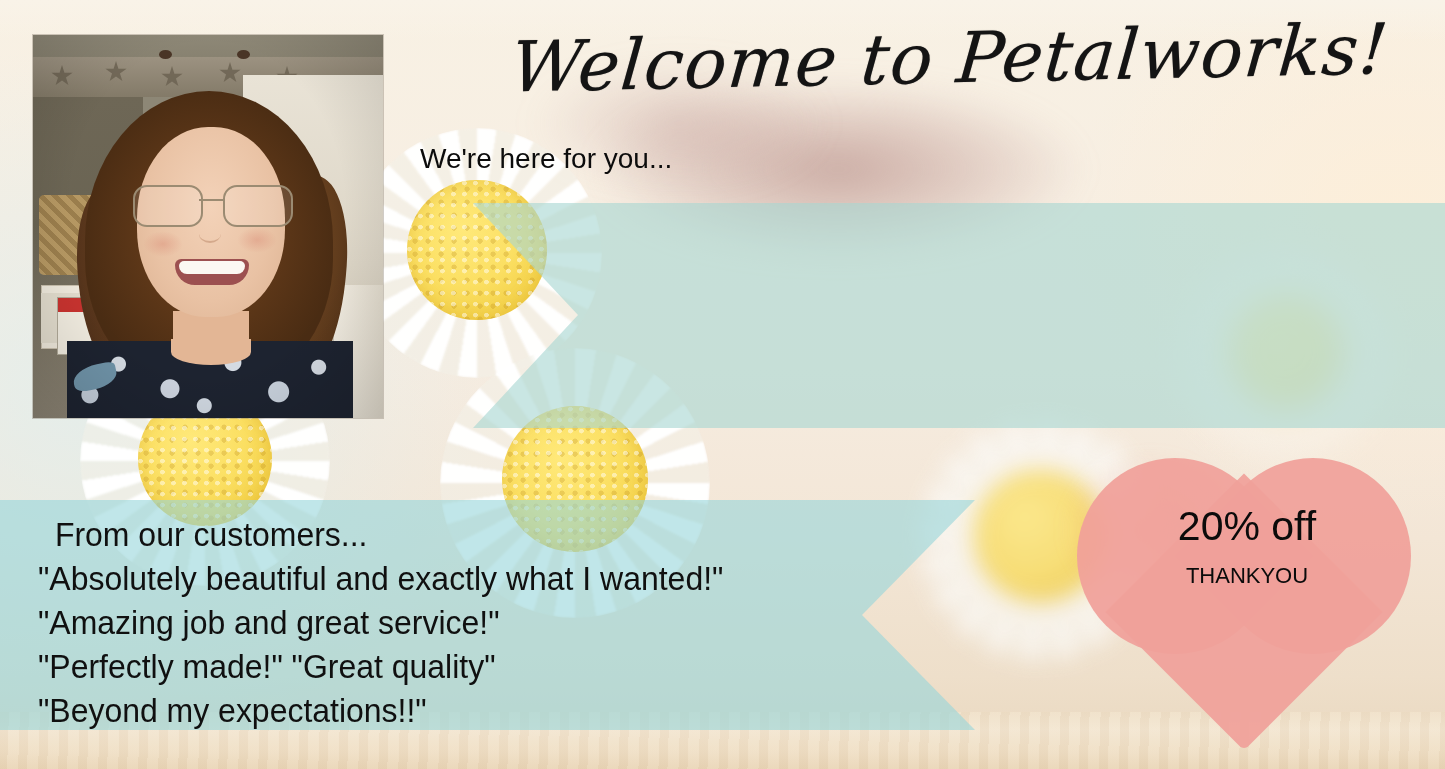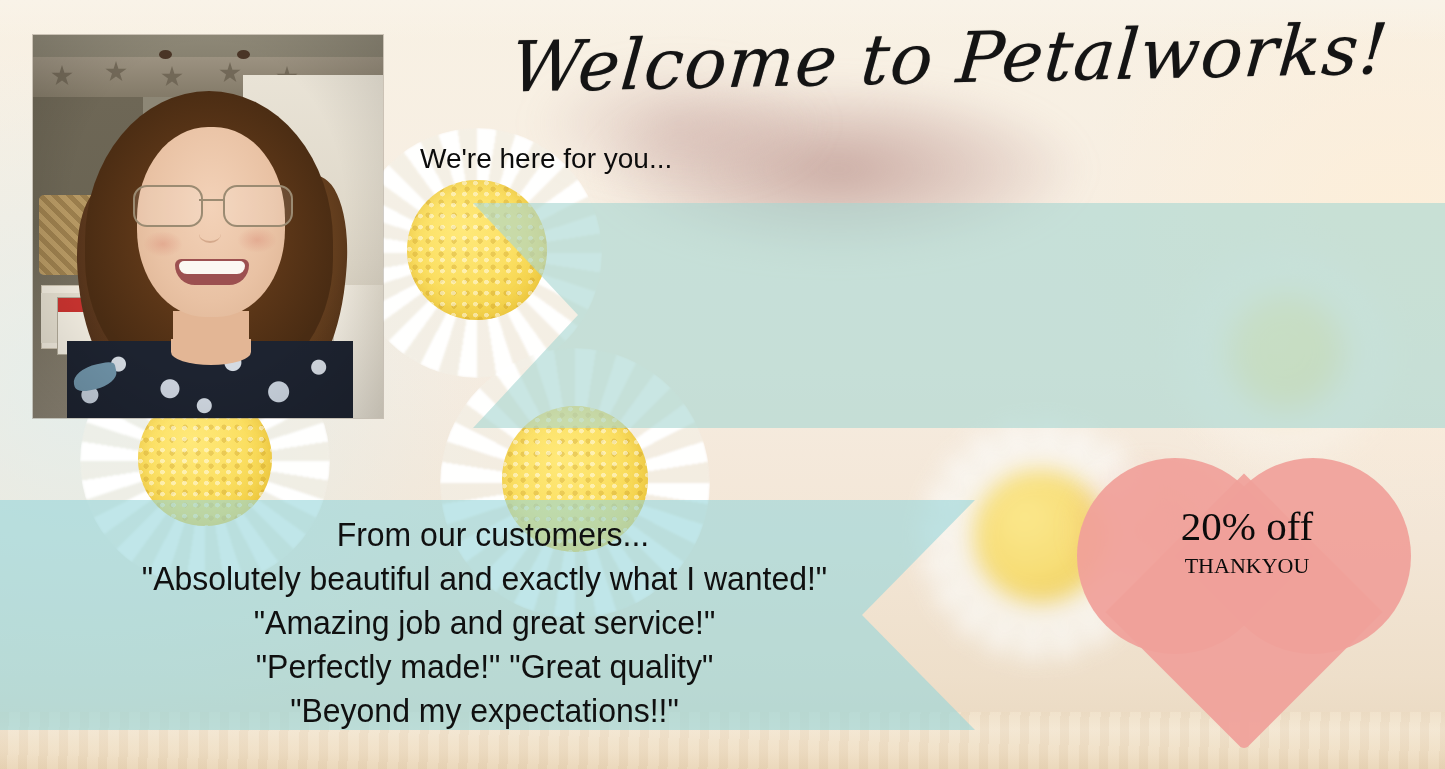--- a/index.html
+++ b/index.html
@@ -301,34 +301,34 @@
   }
   .features .f{
     font-family: "Liberation Sans", sans-serif;
     font-size:31px; line-height:40px; color:#12282a;
     white-space:nowrap;
     transform: scaleX(.93); transform-origin: left center;
   }
   .features .f.first{ padding-left:22px; }
 
   .quotes{
-    position:absolute; left:38px; top:512px; width:950px;text-align:center;
+    position:absolute; left:38px; top:512px; width:950px;
   }
   .quotes .q{
     font-family: "Liberation Sans", sans-serif;
     font-size:34px; line-height:44px; color:#101010;
     white-space:nowrap;
     transform: scaleX(.94); transform-origin: left center;
   }
   .quotes .q.lead{ padding-left:18px; }
 
   .coupon{
     position:absolute; left:1082px; top:500px; width:330px;
     text-align:center; color:#0b0b0b;
-    font-family: Liberation Serif, serif;
+    font-family: Liberation Sans, sans-serif;
   }
   .coupon .big{
     font-size:41px; line-height:52px; font-weight:400; white-space:nowrap;
   }
   .coupon .small{
     font-size:22px; line-height:28px; margin-top:14px; white-space:nowrap;
   }
 </style>
 </head>
 <body>
@@ -427,16 +427,16 @@
   <div class="quotes">
     <div class="q lead">From our customers...</div>
     <div class="q">"Absolutely beautiful and exactly what I wanted!"</div>
     <div class="q">"Amazing job and great service!"</div>
     <div class="q">"Perfectly made!"   "Great quality"</div>
     <div class="q">"Beyond my expectations!!"</div>
   </div>
 
   <div class="coupon">
     <div class="big">20% off</div>
-    <div class="small" style="margin-top:0">THANKYOU</div>
+    <div class="small" style="margin-top:10px">THANKYOU</div>
   </div>
 
 </div>
 
 </body></html>

